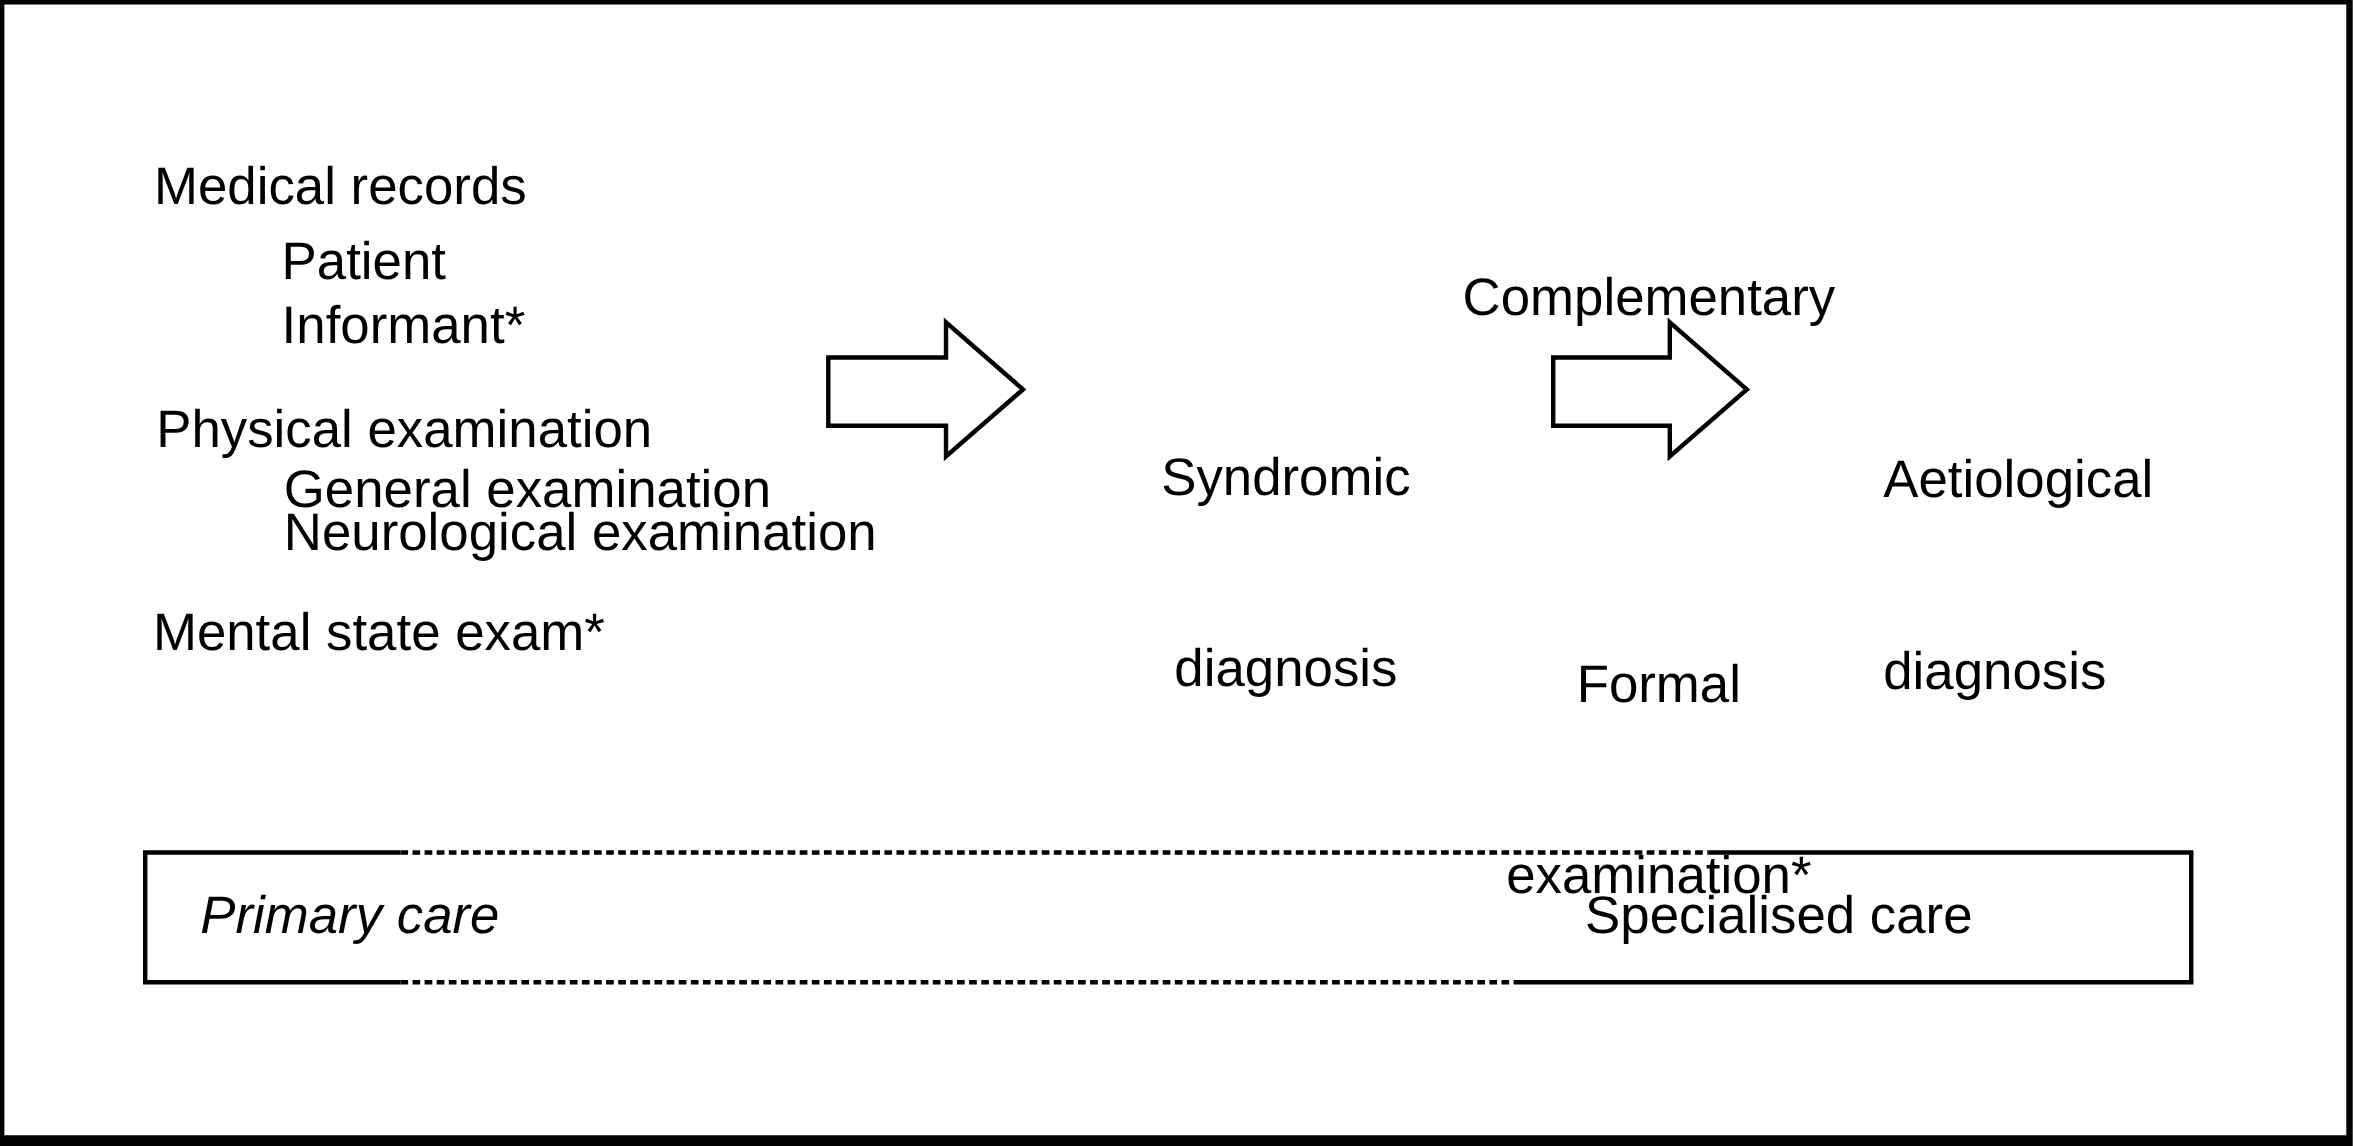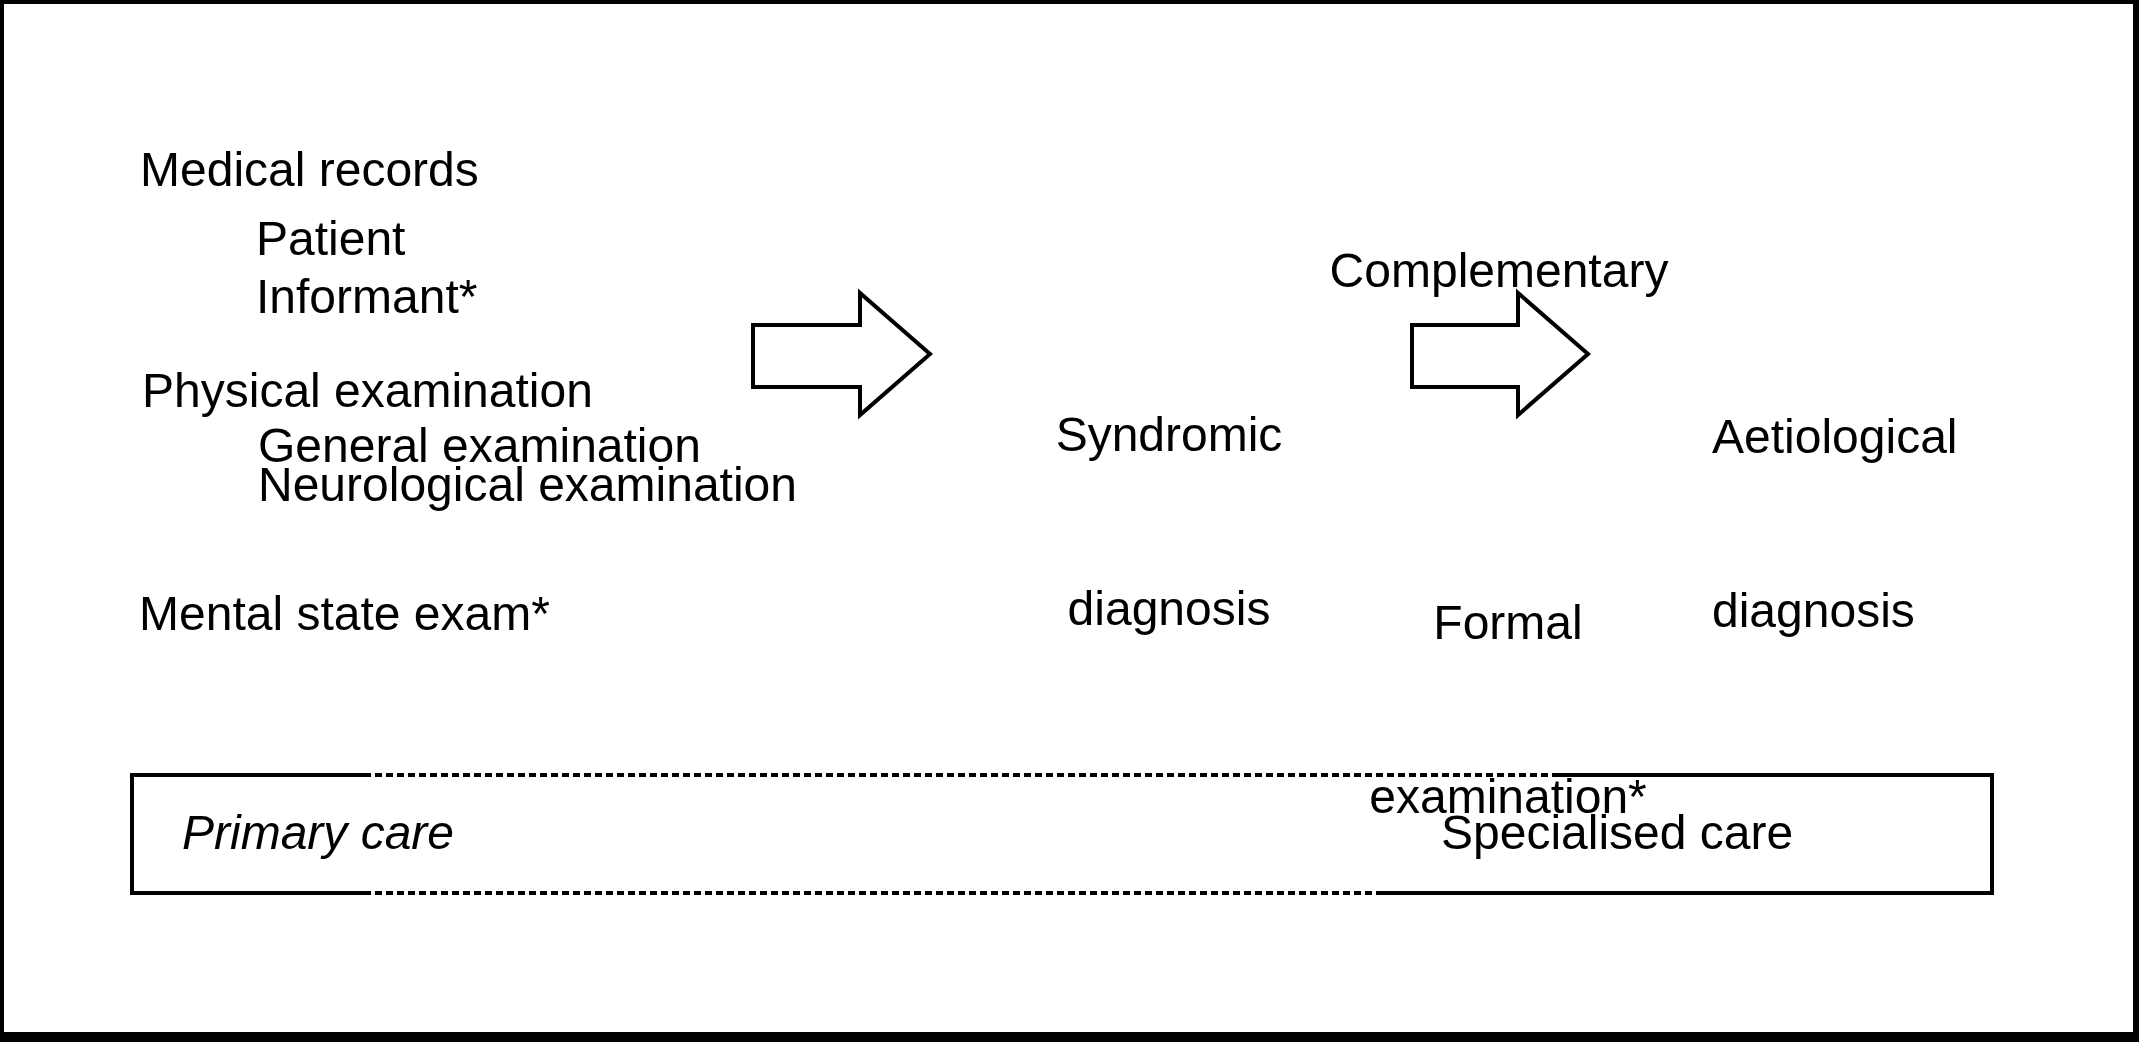--- a/index.html
+++ b/index.html
@@ -53,21 +53,21 @@
       <path d="M1379,893 H1994"></path>
     </g>
   </svg>
 
   <div class="txt" style="left:140px; top:141px;">Medical records</div>
   <div class="txt" style="left:256px; top:210px;">Patient</div>
   <div class="txt" style="left:256px; top:268px;">Informant*</div>
   <div class="txt" style="left:142px; top:362px;">Physical examination</div>
   <div class="txt" style="left:258px; top:417px;">General examination</div>
   <div class="txt" style="left:258px; top:456px;">Neurological examination</div>
-  <div class="txt" style="left:139px; top:547px;margin-top:38px;">Mental state exam*</div>
+  <div class="txt" style="left:139px; top:547px;">Mental state exam*</div>
 
   <div class="txt ctr" style="left:969px; top:290px; width:400px;">
     <div>Syndromic</div>
     <div>diagnosis</div>
   </div>
 
   <div class="txt ctr" style="left:1289px; top:126px; width:420px;">
     <div>Complementary</div>
   </div>
 

